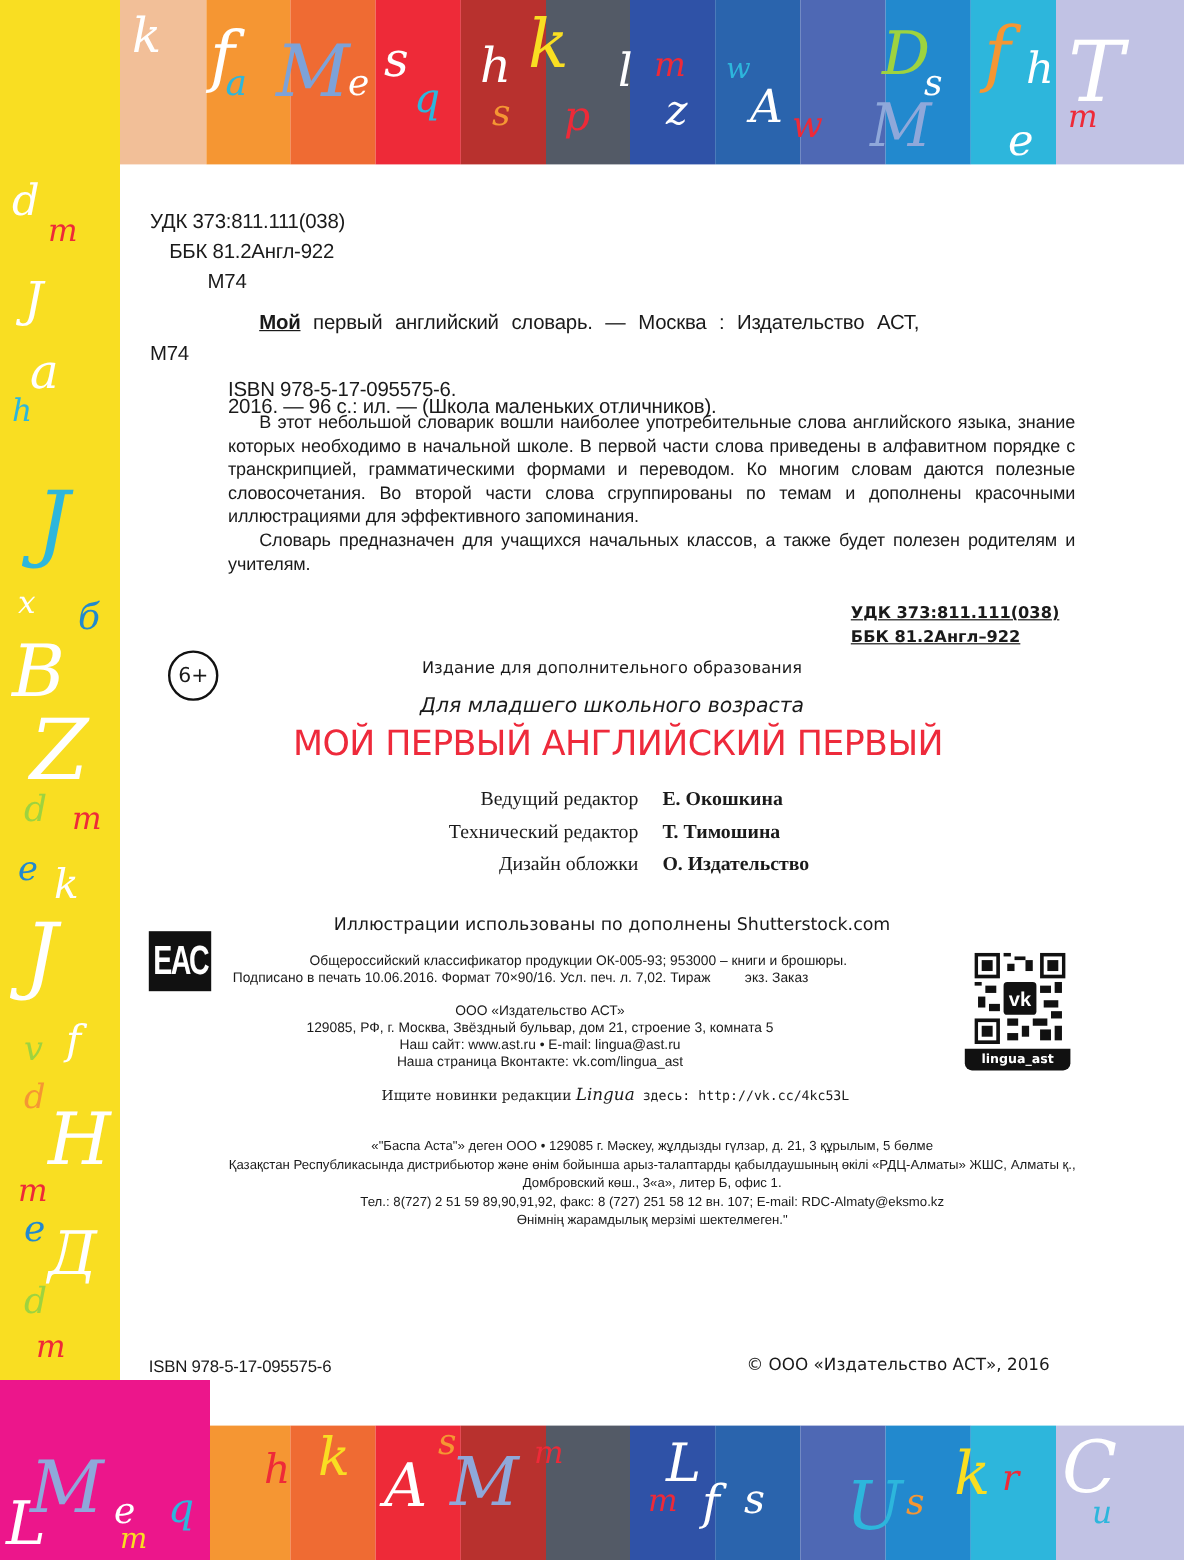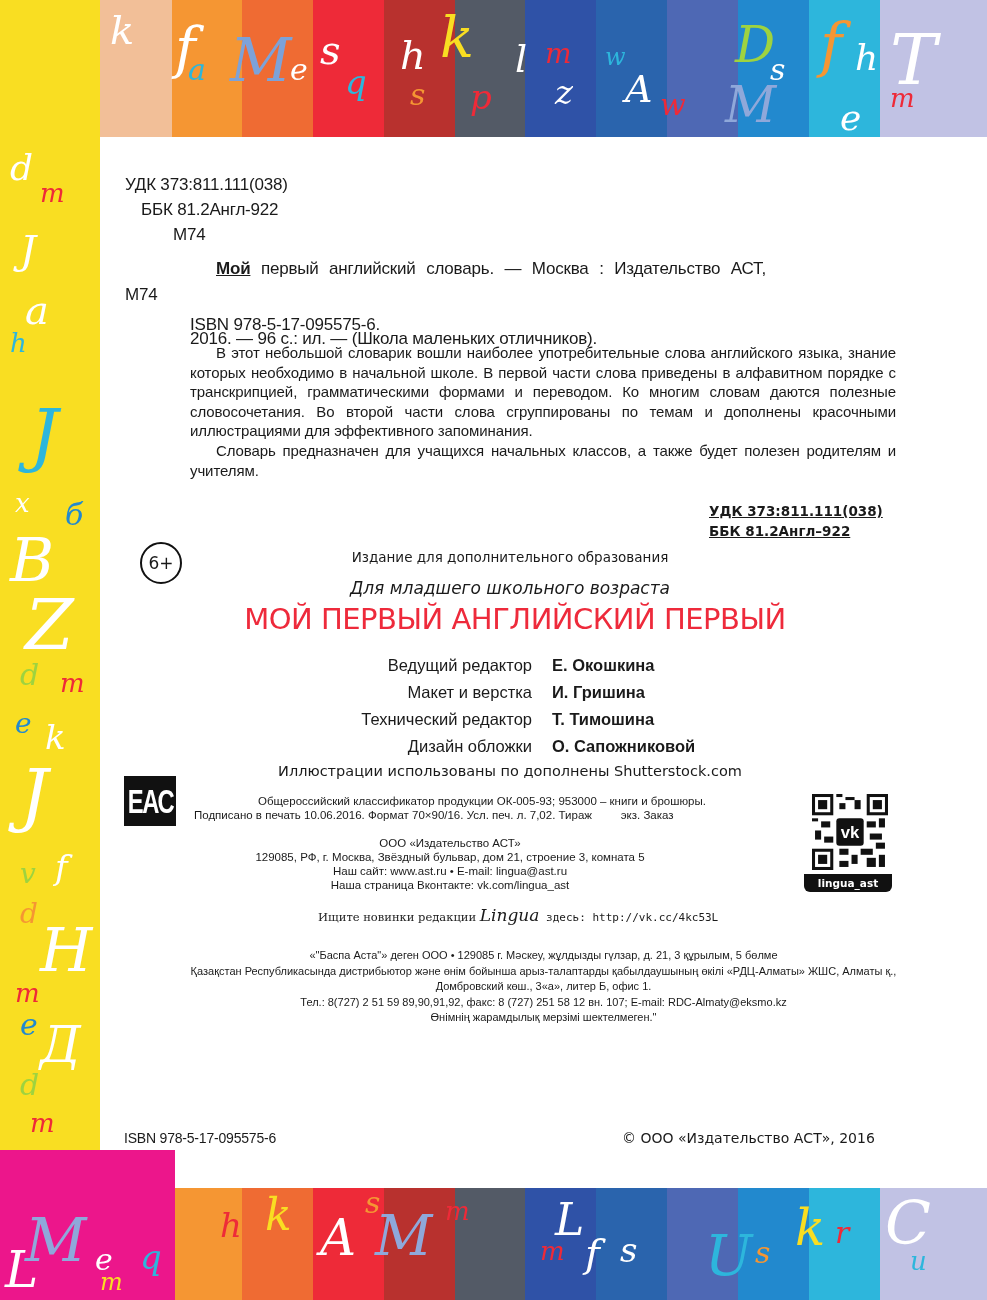--- a/index.html
+++ b/index.html
@@ -11,21 +11,21 @@
   #left-border { position:absolute; left:0; top:0; width:100px; height:1152px; }
   #pink-block { position:absolute; left:0; top:1150px; width:175px; height:150px; }
   .letters { position:absolute; inset:0; pointer-events:none; overflow:hidden; }
   .letters span { position:absolute; font-family:"DejaVu Serif", serif; font-style:italic; line-height:1; }
   .t { position:absolute; white-space:nowrap; }
   .udk { font-family:"Liberation Sans", sans-serif; font-size:17px; letter-spacing:-0.2px; }
   .para { position:absolute; left:190px; width:706px; font-size:15px; line-height:19.6px; text-align:justify; font-family:"Liberation Sans", sans-serif; letter-spacing:-0.1px; }
   .para p { margin:0; text-indent:26px; }
   .bold { font-weight:bold;text-decoration:underline; }
   .center { text-align:center; }
-  .credits { position:absolute; left:250px; top:652px; width:520px; font-family:Liberation Sans, sans-serif; font-size:16.5px; line-height:27px; }
+  .credits { position:absolute; left:250px; top:652px; width:520px; font-family:Liberation Serif, serif; font-size:16.5px; line-height:27px; }
   .credits .row { display:flex; }
   .credits .role { width:282px; text-align:right; padding-right:20px; }
   .credits .name { font-weight:bold; }
   .small { font-family:"Liberation Sans", sans-serif; font-size:11.5px; line-height:14.5px; }
   .kz { font-family:"Liberation Sans", sans-serif; font-size:11px; line-height:15.5px; }
 </style>
 </head>
 <body>
 
 <div id="top-band" class="band">
@@ -171,30 +171,26 @@
 <div class="t center" style="left:280px;top:549px;width:460px;font-family:'DejaVu Sans',sans-serif;font-size:13.5px;">Издание для дополнительного образования</div>
 <div class="t center" style="left:260px;top:578px;width:500px;font-family:'DejaVu Sans',sans-serif;font-style:italic;font-size:17px;">Для младшего школьного возраста</div>
 <div class="t center" style="left:170px;top:602px;width:690px;font-family:'DejaVu Sans',sans-serif;font-size:29px;color:#EE2A3B;letter-spacing:-0.5px;">МОЙ ПЕРВЫЙ АНГЛИЙСКИЙ ПЕРВЫЙ</div>
 
 <div class="credits">
   <div class="row">
       <span class="role">Ведущий редактор</span>
       <span class="name">Е. Окошкина</span>
     </div>
   <div class="row">
-      <span class="role">Макет и верстка</span>
-      <span class="name">И. Гришина</span>
-    </div>
-  <div class="row">
       <span class="role">Технический редактор</span>
       <span class="name">Т. Тимошина</span>
     </div>
   <div class="row">
       <span class="role">Дизайн обложки</span>
-      <span class="name">О. Сапожниковой</span>
+      <span class="name">О. Издательство</span>
     </div>
 </div>
 <div class="t center" style="left:240px;top:763px;width:540px;font-family:'DejaVu Sans',sans-serif;font-size:14.5px;">Иллюстрации использованы по дополнены Shutterstock.com</div>
 
 <div style="position:absolute;left:124px;top:776px;width:52px;height:50px;background:#111;display:flex;align-items:center;justify-content:center;">
   <span style="color:#fff;font-family:'Liberation Sans',sans-serif;font-weight:bold;font-size:34px;letter-spacing:-2px;transform:scaleX(0.7);display:inline-block;">ЕАС</span>
 </div>
 
 <div class="t small" style="left:258px;top:794px;">Общероссийский классификатор продукции ОК-005-93; 953000 – книги и брошюры.</div>
 <div class="t small" style="left:194px;top:808px;white-space:pre;">Подписано в печать 10.06.2016. Формат 70×90/16. Усл. печ. л. 7,02. Тираж         экз. Заказ</div>
@@ -237,21 +233,21 @@
       <rect x="8" y="8" width="9" height="9" rx="1"></rect>
     </g>
     <text x="12.5" y="14.5" text-anchor="middle" fill="#fff" font-size="5.5" font-weight="bold" font-family="Liberation Sans, sans-serif">vk</text>
   </svg>
 </div>
 <div style="position:absolute;left:804px;top:874px;width:88px;height:18px;background:#111;border-radius:0 0 6px 6px;display:flex;align-items:center;justify-content:center;">
   <span style="color:#fff;font-family:'DejaVu Sans',sans-serif;font-weight:bold;font-size:10.5px;">lingua_ast</span>
 </div>
 
 <div class="t" style="left:318px;top:905px;font-family:'DejaVu Serif',serif;font-size:11.5px;">
-  <span>Ищите новинки редакции </span><span style="font-style:italic;font-size:17px;font-family:'DejaVu Serif',serif;">Lingua</span><span style="font-family:'DejaVu Sans Mono',monospace;font-size:11px;"> здесь: http://vk.cc/4kc53L</span>
+  <span>Ищите новинки редакции </span><span style="font-style:italic;font-size:14px;font-family:'DejaVu Serif',serif;">Lingua</span><span style="font-family:'DejaVu Sans Mono',monospace;font-size:11px;"> здесь: http://vk.cc/4kc53L</span>
 </div>
 
 <div style="position:absolute;left:100px;top:948px;width:887px;">
   <div class="kz center">«"Баспа Аста"» деген ООО • 129085 г. Мәскеу,  жұлдызды гүлзар, д. 21, 3 құрылым, 5 бөлме</div>
   <div class="kz center" style="white-space:nowrap;">Қазақстан Республикасында дистрибьютор және өнім бойынша арыз-талаптарды қабылдаушының өкілі «РДЦ-Алматы» ЖШС, Алматы қ.,</div>
   <div class="kz center">Домбровский көш., 3«а», литер Б, офис 1.</div>
   <div class="kz center">Тел.: 8(727) 2 51 59 89,90,91,92, факс: 8 (727) 251 58 12 вн. 107;  E-mail: RDC-Almaty@eksmo.kz</div>
   <div class="kz center">Өнімнің жарамдылық мерзімі шектелмеген."</div>
 </div>
 

